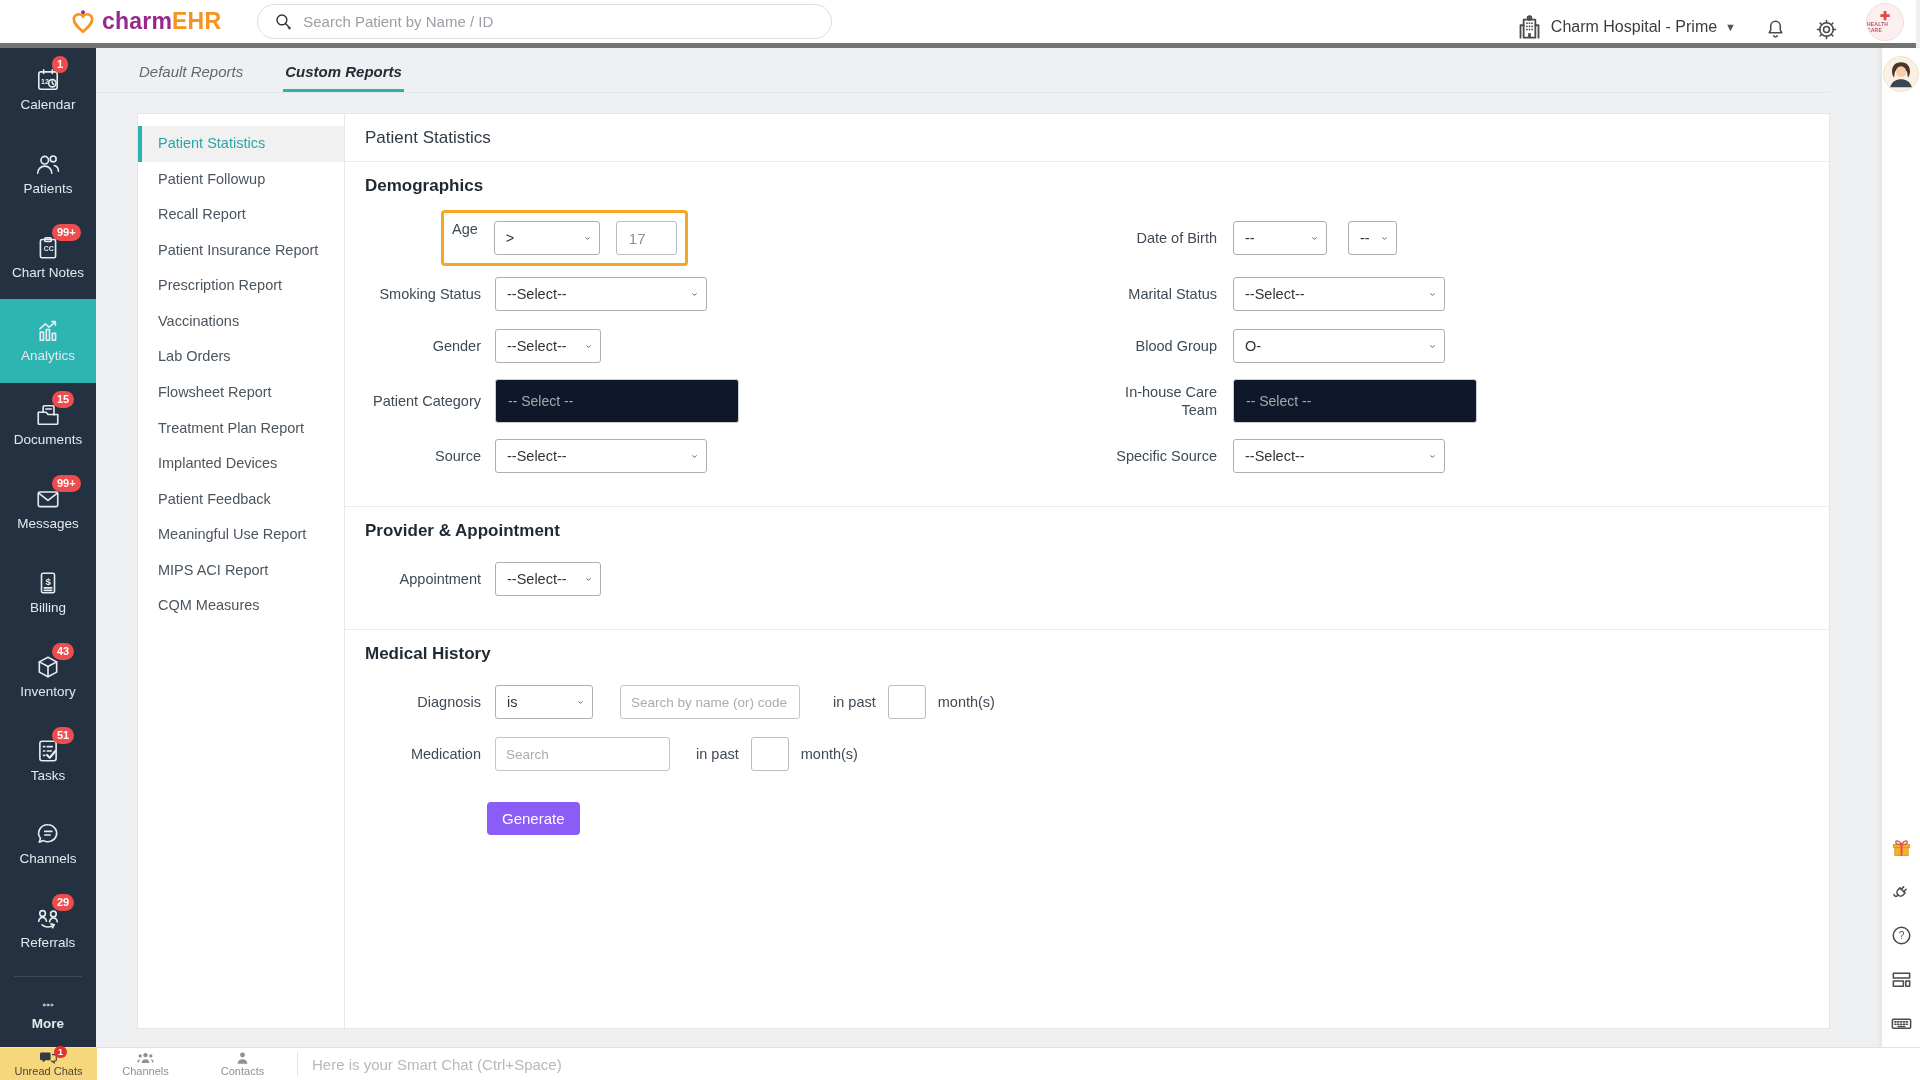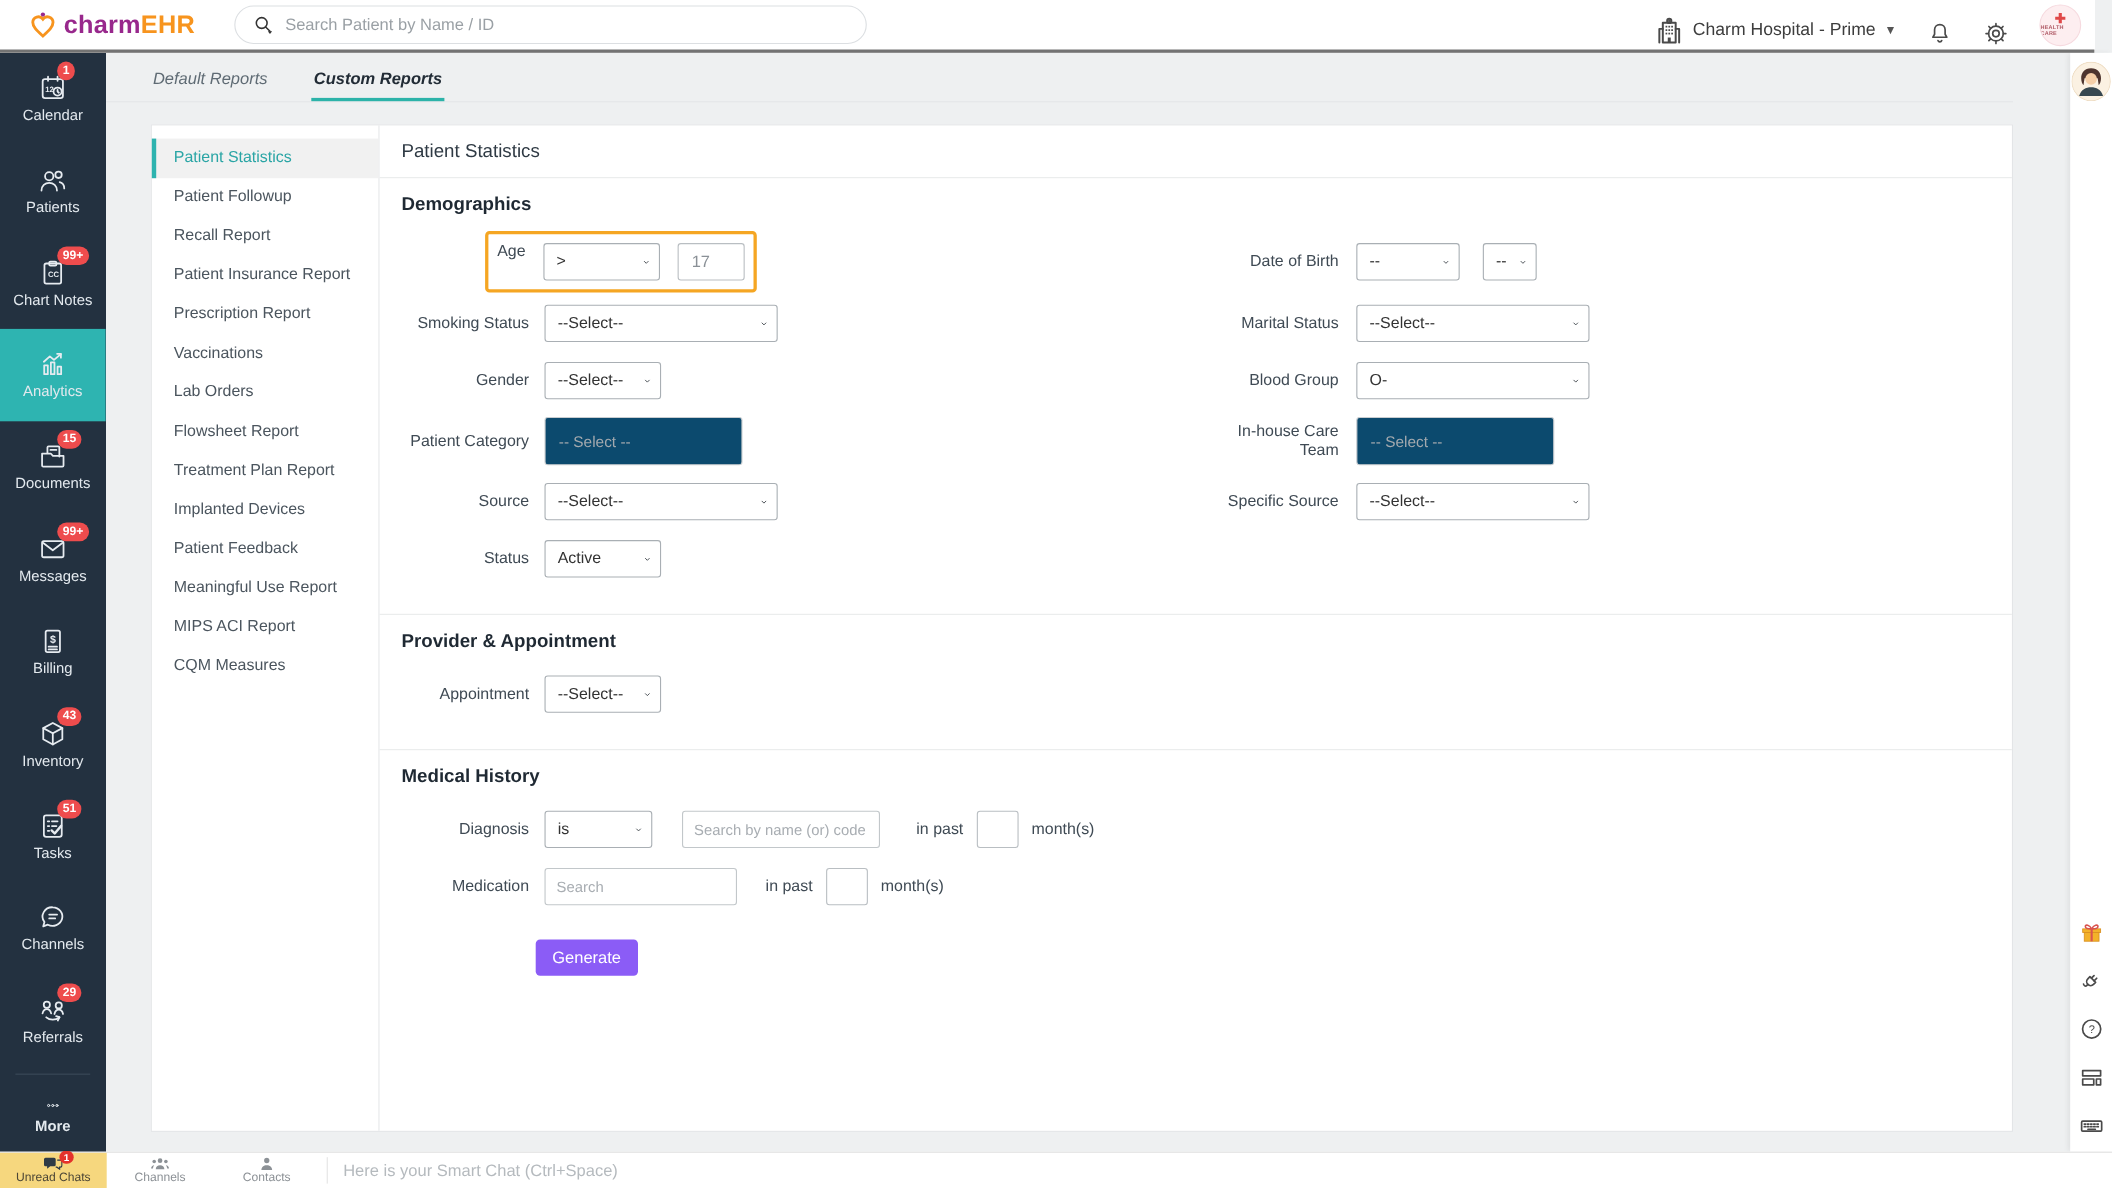--- a/index.html
+++ b/index.html
@@ -1,19 +1,19 @@
 <!DOCTYPE html>
 <html><head>
 <meta charset="utf-8">
 <style>
   * { margin:0; padding:0; box-sizing:border-box; }
   html,body { width:1920px; height:1080px; overflow:hidden; font-family:"Liberation Sans",sans-serif; background:#eef0f1; color:#3f4a54; }
 
   
-  .header { position:fixed; top:0; left:0; right:16px; height:48px; background:#fff; border-bottom:3px solid #737373; display:flex; align-items:center; z-index:30; }
+  .header { position:fixed; top:0; left:0; right:4px; height:48px; background:#fff; border-bottom:5px solid #737373; display:flex; align-items:center; z-index:30;padding-left:44px; }
   .logo { display:flex; align-items:center; margin-left:26px; gap:6px; }
   .logo-text { font-size:23px; font-weight:700; letter-spacing:.2px; }
   .logo-charm { color:#98288c; }
   .logo-ehr { color:#f7941e; }
   .searchbox { margin-left:36px; width:575px; height:35px; border:1px solid #dcdfe2; border-radius:18px; display:flex; align-items:center; padding:0 16px; background:#fff; }
   .searchbox input { border:none; outline:none; flex:1; font-size:15px; margin-left:10px; color:#444; font-family:"Liberation Sans",sans-serif; }
   .searchbox input::placeholder { color:#9aa0a5; }
   .hdr-right { margin-left:auto; display:flex; align-items:flex-end; gap:28px; margin-right:12px; }
   .org { display:flex; align-items:center; gap:8px; font-size:16px; color:#3d3d3d; cursor:pointer; }
   .caret { font-size:11px; color:#555; }
@@ -65,21 +65,21 @@
   .frow.xtall { height:58px; }
   .flabel { width:116px; margin-right:14px; text-align:right; font-size:14.5px; color:#3f4a54; line-height:1.25; }
   .frow-right { position:absolute; left:736px; top:50%; transform:translateY(-50%); display:flex; align-items:center; }
   .rlabel { width:116px; margin-right:16px; text-align:right; font-size:14.5px; color:#3f4a54; line-height:1.25; }
 
   .sel { height:34px; border:1px solid #a9afb4; border-radius:3px; display:flex; align-items:center; padding:0 8px 0 11px; background:#fff; color:#333; font-size:14.5px; cursor:pointer; }
   .sel .chev { margin-left:auto; padding-left:6px; }
   .chev { width:13px; height:13px; stroke:#3b4248; stroke-width:2.8; fill:none; stroke-linecap:round; stroke-linejoin:round; flex:none; }
   .w-wide { width:212px; } .w-prov { width:206px; } .w-narrow { width:106px; }
   .w-dob1 { width:94px; } .w-dob2 { width:49px; margin-left:21px; } .w-is { width:98px; }
-  .msel { width:180px; height:44px; border:1px solid #c9cdd0; border-radius:3px; display:flex; align-items:center; padding:0 12px; color:#a3a9ae; font-size:14px; background:#0c4a6e; cursor:text; }
+  .msel { width:244px; height:44px; border:1px solid #c9cdd0; border-radius:3px; display:flex; align-items:center; padding:0 12px; color:#a3a9ae; font-size:14px; background:#0f172a; cursor:text; }
   input.txt { height:34px; border:1px solid #c2c7ca; border-radius:3px; padding:0 10px; font-size:13.5px; color:#555; outline:none; font-family:"Liberation Sans",sans-serif; }
   input.txt::placeholder { color:#a8adb2; }
   .num { width:38px; height:34px; border:1px solid #b9bec2; border-radius:3px; outline:none; padding:0 6px; font-size:14px; }
   .age-box { margin-left:76px; border:3px solid #f5a623; border-radius:4px; padding:8px 8px; display:flex; gap:16px; }
   .age-box .albl { font-size:14.5px; color:#3f4a54; margin-right:0; }
   .age-num { width:61px; height:34px; border:1px solid #b9bec2; border-radius:3px; outline:none; padding:0 12px; font-size:15px; color:#8a9096; }
   .mtext { font-size:14.5px; color:#3f4a54; }
   .gen-btn { margin-left:122px; margin-top:22px; background:#8b5cf6; color:#fff; border:none; border-radius:4px; font-size:15px; padding:8px 15px; cursor:pointer; font-family:"Liberation Sans",sans-serif; }
 
   
@@ -384,29 +384,20 @@
             <span class="rlabel">Specific Source</span>
             <div class="sel w-wide">
               <span>--Select--</span>
               <svg class="chev" viewBox="0 0 24 24">
                   <polyline points="6,9 12,15 18,9"></polyline>
                 </svg>
             </div>
           </div>
         </div>
 
-        <div class="frow">
-          <span class="flabel">Status</span>
-          <div class="sel w-narrow">
-            <span>Active</span>
-            <svg class="chev" viewBox="0 0 24 24">
-                <polyline points="6,9 12,15 18,9"></polyline>
-              </svg>
-          </div>
-        </div>
       </div>
 
       <div class="fsection">
         <div class="fheading">Provider &amp; Appointment</div>
         <div class="frow">
           <span class="flabel">Appointment</span>
           <div class="sel w-narrow">
             <span>--Select--</span>
             <svg class="chev" viewBox="0 0 24 24">
                 <polyline points="6,9 12,15 18,9"></polyline>

